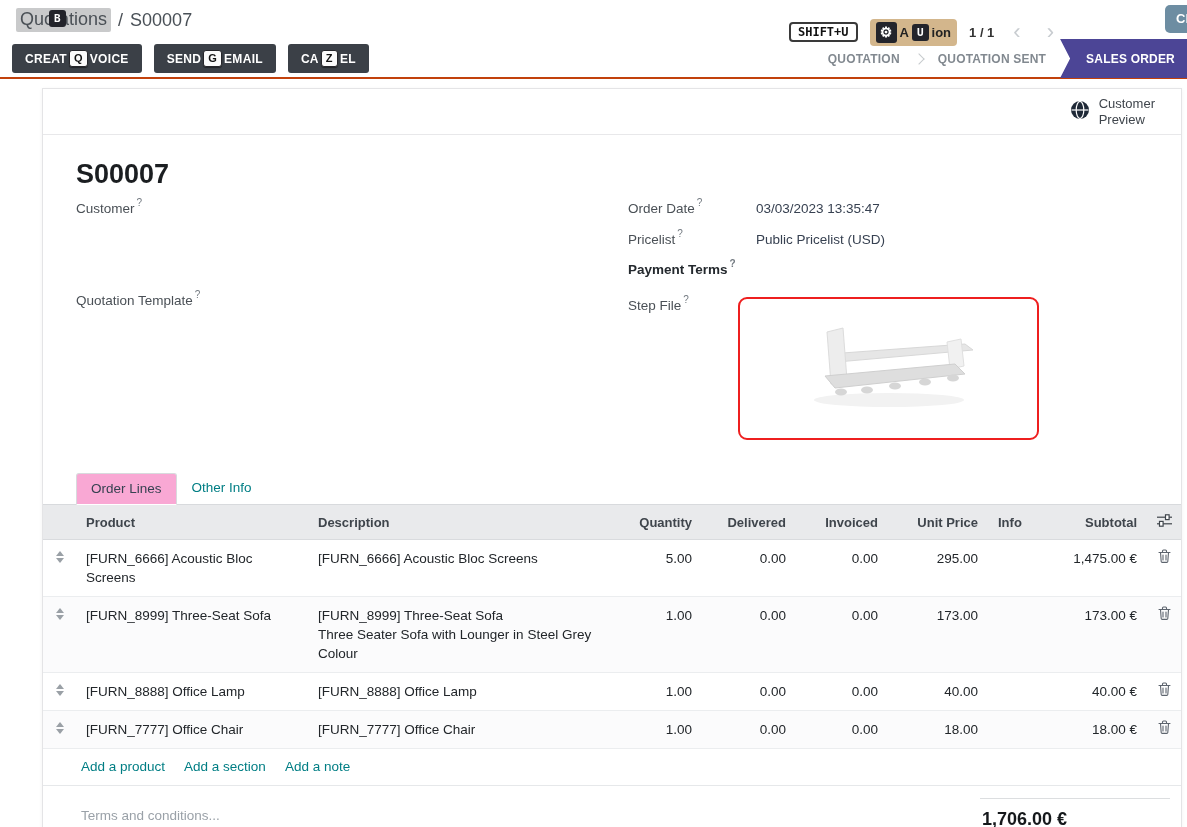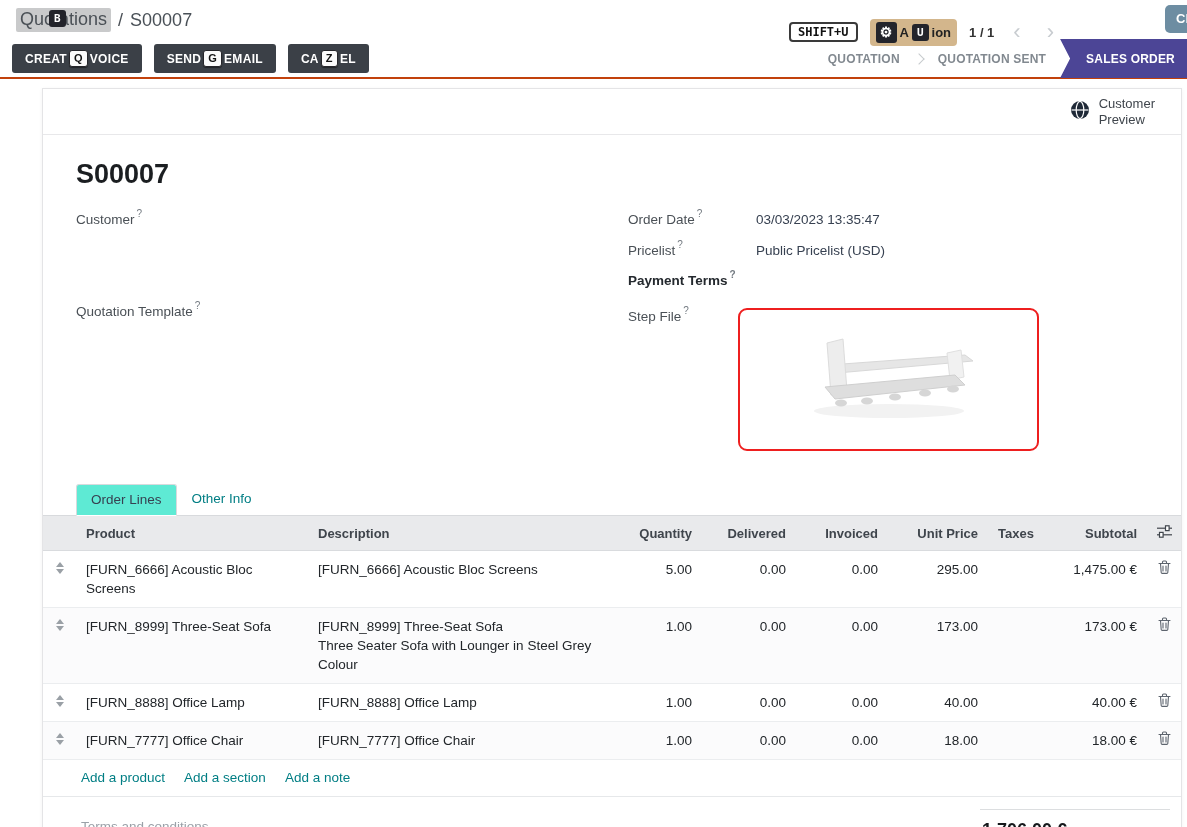--- a/index.html
+++ b/index.html
@@ -93,40 +93,40 @@
     min-height: 780px; position: relative;
   }
   .sheet-header {
     height: 46px; border-bottom: 1px solid #e8e8ea;
     display: flex; justify-content: flex-end; align-items: center; padding-right: 26px;
   }
   .cust-preview { display: flex; align-items: center; gap: 9px; cursor: pointer; }
   .cp-text { font-size: 13px; color: #3f454c; line-height: 16px; }
   .title { margin: 24px 0 0 33px; font-size: 27px; font-weight: 700; color: #1b1e21; }
 
-  .fields { position: relative; height: 276px; margin-top: 17px; font-size: 13.5px; }
+  .fields { position: relative; height: 276px; margin-top: 6px; font-size: 13.5px; }
   .f-label { position: absolute; color: #4a5056; }
   .f-label.bold { font-weight: 700; color: #24292e; }
   .f-label sup { font-size: 10px; color: #737a81; margin-left: 2px; position: relative; top: -1px; }
   .f-value { position: absolute; color: #374151; line-height: 21px; }
   .link { color: #017e84; cursor: pointer; }
   .stepfile-box {
     position: absolute; left: 695px; top: 101px; width: 301px; height: 143px;
     border: 2px solid #ee1f1f; border-radius: 9px;
     display: flex; align-items: center; justify-content: center;
   }
 
   
   .tabs { display: flex; border-bottom: 1px solid #d8dadd; padding-left: 33px; align-items: flex-end; }
   .tab {
     font-size: 13.5px; padding: 7px 14px 8px; color: #017e84; cursor: pointer;
     border: 1px solid transparent;
   }
   .tab.active {
-    color: #374151; background: #5eead4;
+    color: #374151; background: #f9a8d4;
     border-color: #d8dadd; border-bottom-color: #fff;
     margin-bottom: -1px; border-radius: 3px 3px 0 0;
   }
 
   
   table.olines { width: 100%; border-collapse: collapse; table-layout: fixed; }
   .olines th {
     background: #e9eaec; font-size: 13px; font-weight: 700; color: #3f454c;
     padding: 9px 10px; border-bottom: 1px solid #d9dbde; white-space: nowrap; overflow: hidden;
   }
@@ -286,21 +286,21 @@
       </colgroup>
       <thead>
           <tr>
             <th class="c-handle"></th>
             <th class="al">Product</th>
             <th class="al">Description</th>
             <th class="ar">Quantity</th>
             <th class="ar">Delivered</th>
             <th class="ar">Invoiced</th>
             <th class="ar">Unit Price</th>
-            <th class="al">Taxes</th>
+            <th class="al">Info</th>
             <th class="ar">Subtotal</th>
             <th class="c-set"><svg width="15" height="13" viewBox="0 0 15 13">
                 <g stroke="#3f454c" stroke-width="1.2" fill="#fff">
                   <line x1="0" y1="3.2" x2="15" y2="3.2"></line>
                   <rect x="8.5" y="0.8" width="3.6" height="4.8"></rect>
                   <line x1="0" y1="9.8" x2="15" y2="9.8"></line>
                   <rect x="2.5" y="7.4" width="3.6" height="4.8"></rect>
                 </g>
               </svg></th>
           </tr>

